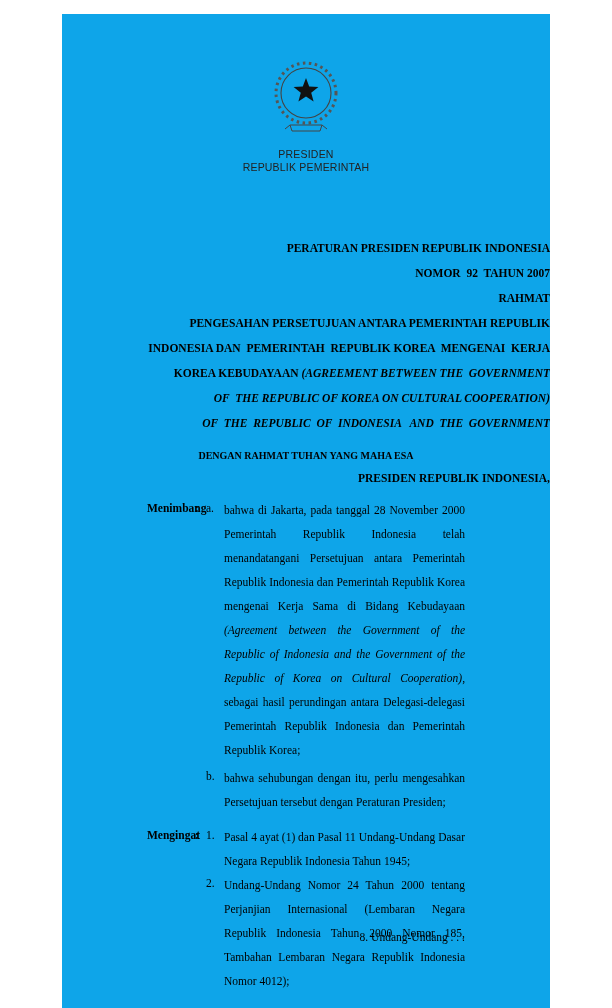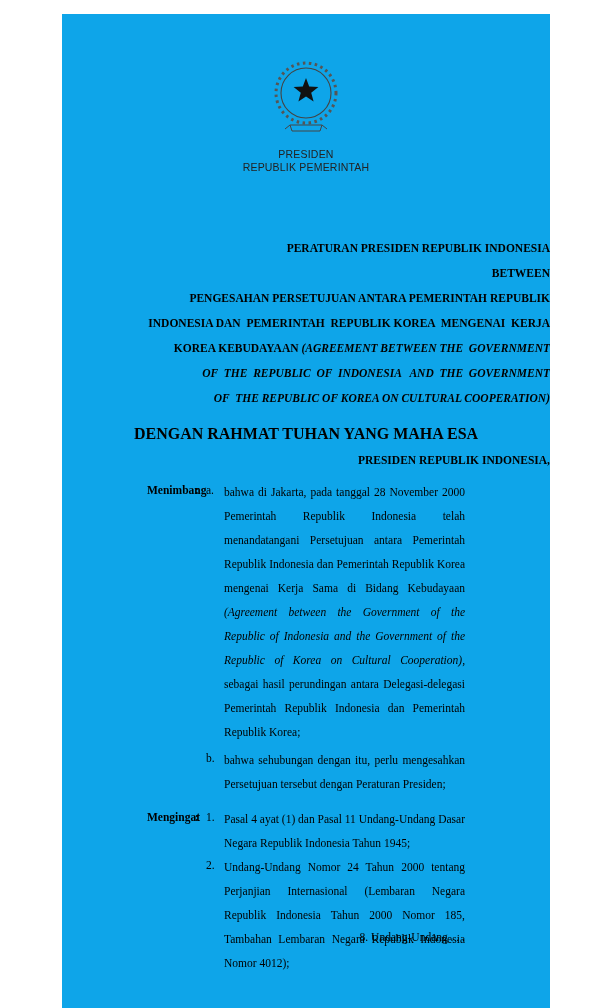--- a/index.html
+++ b/index.html
@@ -15,21 +15,21 @@
     font-size:10.5px; line-height:13px; color:#222; margin-top:4px;
     letter-spacing:0.2px;
   }
   .title-block {
     margin-top:62px; text-align:right; font-weight:bold;
     font-size:11.5px; color:#000;
   }
   .title-line { line-height:25px; white-space:pre-wrap; }
   .it { font-style:italic; }
   .invocation {
-    text-align:center; font-weight:bold; font-size:16px; margin-top:14px;
+    text-align:center; font-weight:bold; font-size:10px; margin-top:14px;
   }
   .authority {
     text-align:right; font-weight:bold; font-size:11.5px; margin-top:11px;
   }
   .body-block { margin:14px 85px 0 85px; font-size:11.5px; }
   .section { display:flex; align-items:flex-start; }
   .section + .section { margin-top:11px; }
   .row-label { width:48px; font-weight:bold; line-height:21.5px; flex:0 0 48px; }
   .row-colon { width:11px; font-weight:bold; line-height:21.5px; flex:0 0 11px; }
   .items { flex:1; }
@@ -61,26 +61,27 @@
       <path d="M27 71 L22 75 M59 71 L64 75" fill="none" stroke="#444" stroke-width="1"></path>
     </svg>
     <div class="org">
       <div>PRESIDEN</div>
       <div>REPUBLIK PEMERINTAH</div>
     </div>
   </div>
 
   <div class="title-block">
     <div class="title-line">PERATURAN PRESIDEN REPUBLIK INDONESIA</div>
-    <div class="title-line">BETWEEN</div>
+    <div class="title-line">NOMOR  92  TAHUN 2007</div>
+    <div class="title-line">RAHMAT</div>
     <div class="title-line"><span>PENGESAHAN PERSETUJUAN ANTARA PEMERINTAH REPUBLIK</span><span class="it"></span></div>
     <div class="title-line"><span>INDONESIA DAN  PEMERINTAH  REPUBLIK KOREA  MENGENAI  KERJA</span><span class="it"></span></div>
     <div class="title-line"><span>KOREA KEBUDAYAAN </span><span class="it">(AGREEMENT BETWEEN THE  GOVERNMENT</span></div>
+    <div class="title-line"><span></span><span class="it">OF  THE REPUBLIC OF KOREA ON CULTURAL COOPERATION)</span></div>
     <div class="title-line"><span></span><span class="it">OF  THE  REPUBLIC  OF  INDONESIA   AND  THE  GOVERNMENT</span></div>
-    <div class="title-line"><span></span><span class="it">OF  THE REPUBLIC OF KOREA ON CULTURAL COOPERATION)</span></div>
   </div>
 
   <div class="invocation">DENGAN RAHMAT TUHAN YANG MAHA ESA</div>
   <div class="authority">PRESIDEN REPUBLIK INDONESIA,</div>
 
   <div class="body-block">
 
     <div class="section menimbang">
       <span class="row-label">Menimbang</span>
       <span class="row-colon">:</span>

